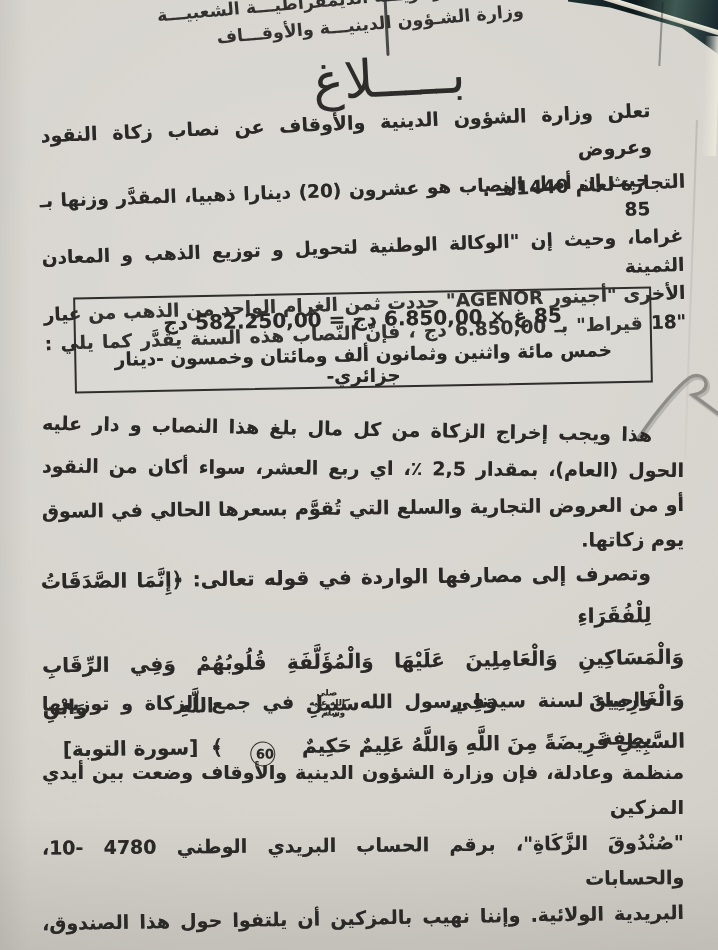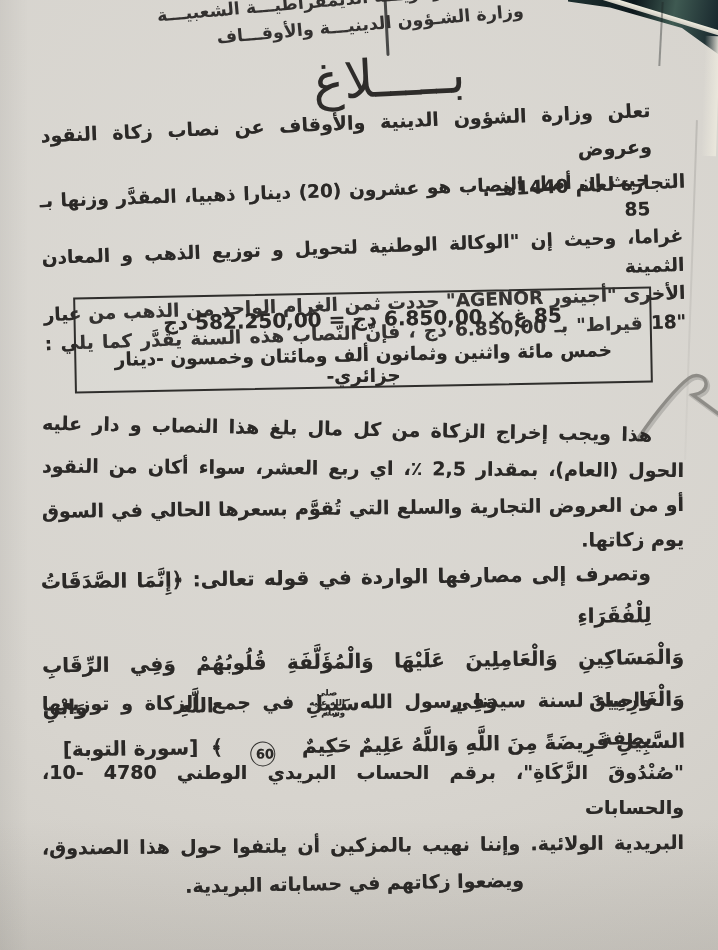--- a/index.html
+++ b/index.html
@@ -156,18 +156,19 @@
       <span class="surah">[سورة التوبة]</span>
     </div>
   </div>
 
   <div class="para p5">
     <div class="ln just ind">
       <span>واحياء لسنة سيدنا رسول الله</span>
       <span class="pbuh">صلى الله عليه وسلم</span>
       <span>في جمع الزكاة و توزيعها بصفة</span>
     </div>
+    <div class="ln just">منظمة وعادلة، فإن وزارة الشؤون الدينية والأوقاف وضعت بين أيدي المزكين</div>
     <div class="ln just">"صُنْدُوقَ الزَّكَاةِ"، برقم الحساب البريدي الوطني ‪10- 4780‬، والحسابات</div>
     <div class="ln just">البريدية الولائية. وإننا نهيب بالمزكين أن يلتفوا حول هذا الصندوق،</div>
     <div class="ln right p5-last">ويضعوا زكاتهم في حساباته البريدية.</div>
   </div>
 
 </div>
 
 </body></html>

